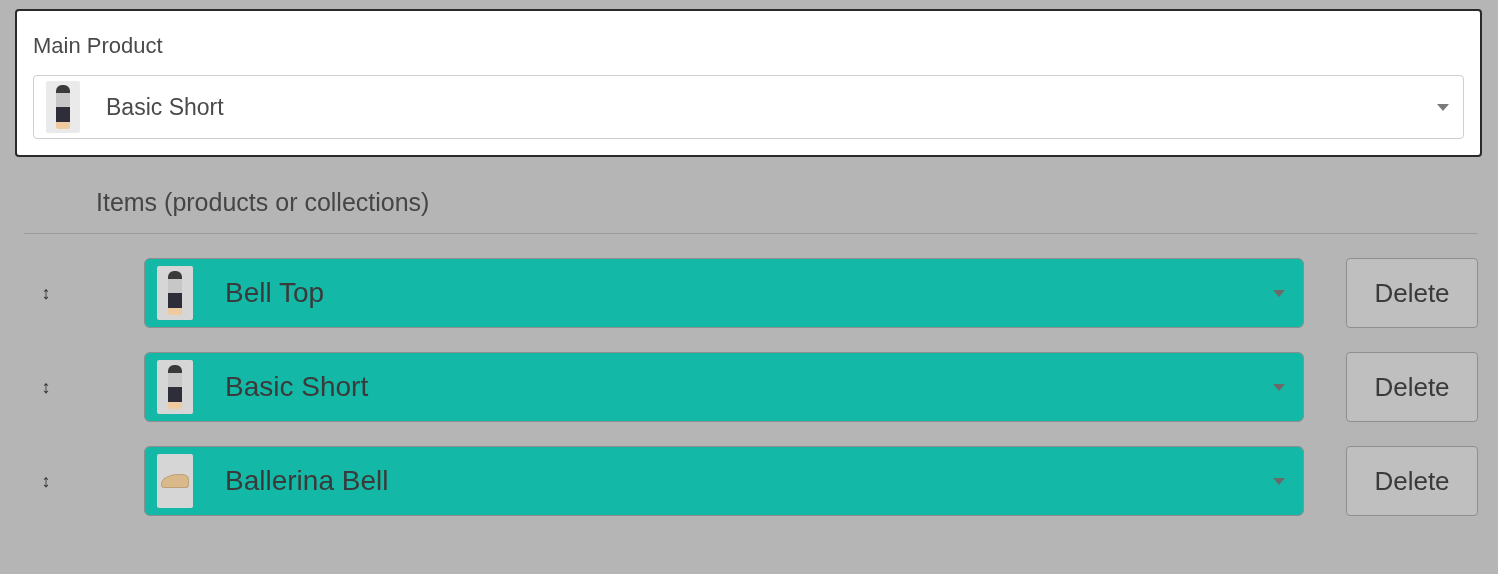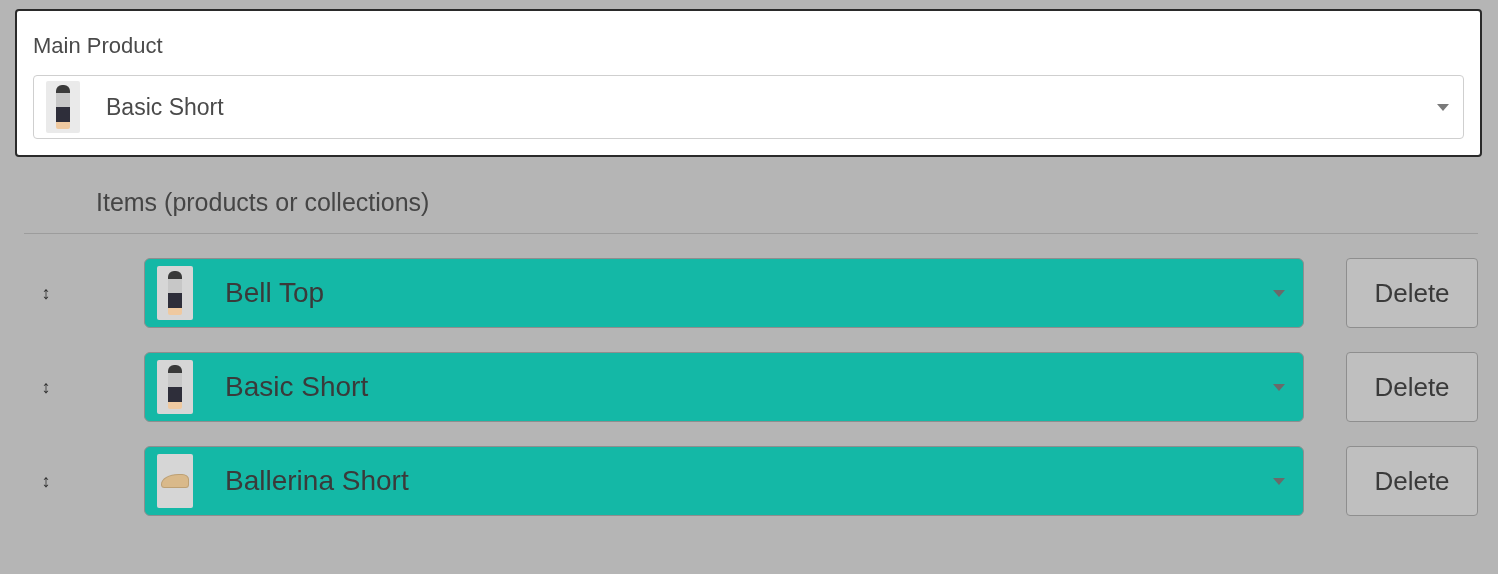--- a/index.html
+++ b/index.html
@@ -207,19 +207,19 @@
   </div>
 
   <div class="item-row">
     <div class="drag-handle">
       <span class="drag-glyph">↕</span>
     </div>
     <div class="item-select">
       <div class="thumb">
           <div class="sil-shoe"></div>
         </div>
-      <div class="product-name">Ballerina Short</div>
+      <div class="product-name">Ballerina Bell</div>
       <div class="caret"></div>
     </div>
     <div class="delete-btn">Delete</div>
   </div>
 
 </div>
 
 </body></html>

